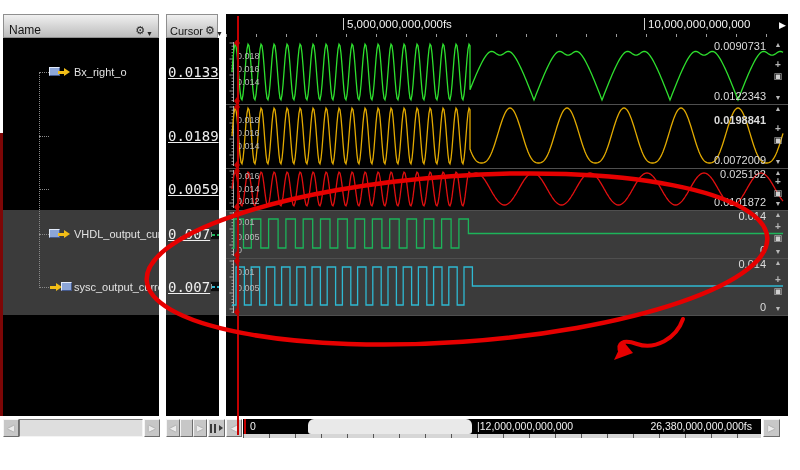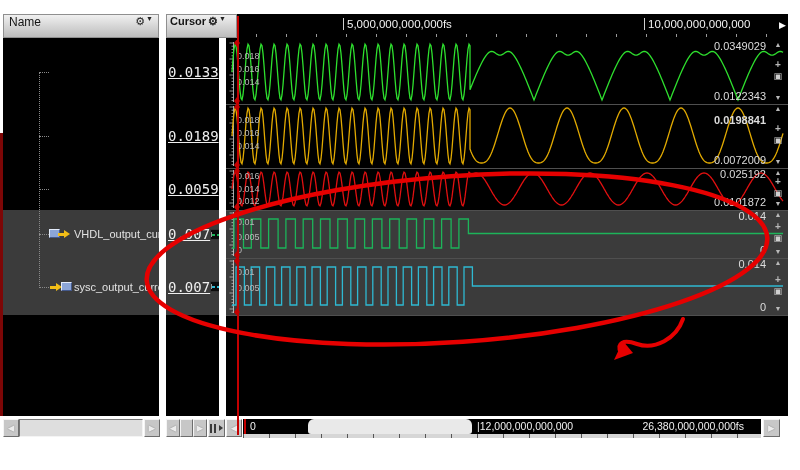--- a/index.html
+++ b/index.html
@@ -1,20 +1,20 @@
 <!DOCTYPE html>
 <html><head>
 <meta charset="utf-8">
 <style>
   html,body{margin:0;padding:0;background:#fff;}
   #root{position:relative;width:800px;height:470px;background:#ffffff;overflow:hidden;
         font-family:"Liberation Sans",sans-serif;}
   .panel-head{position:absolute;height:24px;box-sizing:border-box;
     background:linear-gradient(#f0f0f0,#bcbcbc);border:1px solid #8f8f8f;
-    color:#141414;font-size:12px;display:flex;align-items:flex-start;padding:0 5px;z-index:5;}
+    color:#141414;font-size:12px;display:flex;align-items:flex-end;padding:0 5px;z-index:5;}
   .panel-body{position:absolute;background:#000;overflow:hidden;z-index:4;}
   .gear{font-size:11px;color:#222;}
   .ddown{font-size:7px;color:#222;margin-left:1px;}
   .spacer{flex:1;}
   .name-row{position:absolute;left:0;right:0;height:18px;display:flex;align-items:center;color:#e2e2e2;font-size:11px;}
   .sigicon{position:relative;width:22px;height:12px;flex:0 0 22px;margin-left:46px;margin-right:3px;}
   .sbox{position:absolute;width:11px;height:9px;top:1px;background:#8ca6d8;border:1px solid #44598c;
         border-top-color:#e4ecfb;border-left-color:#e4ecfb;box-sizing:border-box;}
   .atail{position:absolute;height:3px;background:#f2be17;top:5px;}
   .ahead{position:absolute;width:0;height:0;border-left:6px solid #f2be17;
@@ -58,20 +58,28 @@
   <div class="panel-head" style="left:3px;top:14px;width:156px;">
     <span>Name</span>
     <span class="spacer"></span>
     <span class="gear">⚙</span>
     <span class="ddown">▼</span>
   </div>
   <div class="panel-body" id="name-body" style="left:3px;top:38px;width:156px;height:378px;">
       <div style="position: absolute; left: 0px; right: 0px; top: 172px; height: 105px; background: rgb(59, 59, 59); z-index: 1;"></div>
       <div style="position: absolute; left: 36px; top: 34px; width: 0px; height: 214px; border-left: 1px dotted rgb(138, 138, 138); z-index: 2;"></div>
       <div style="position: absolute; left: 36px; top: 34px; width: 10px; height: 0px; border-top: 1px dotted rgb(138, 138, 138); z-index: 2;"></div>
+      <div class="name-row" style="top: 25px; z-index: 3;">
+        <span class="sigicon">
+          <span class="sbox" style="left: 0px;"></span>
+          <span class="atail" style="left: 9px; width: 6px;"></span>
+          <span class="ahead" style="left: 15px;"></span>
+        </span>
+        <span>Bx_right_o</span>
+      </div>
       <div style="position: absolute; left: 36px; top: 98px; width: 10px; height: 0px; border-top: 1px dotted rgb(138, 138, 138); z-index: 2;"></div>
       <div style="position: absolute; left: 36px; top: 151px; width: 10px; height: 0px; border-top: 1px dotted rgb(138, 138, 138); z-index: 2;"></div>
       <div style="position: absolute; left: 36px; top: 196px; width: 10px; height: 0px; border-top: 1px dotted rgb(138, 138, 138); z-index: 2;"></div>
       <div class="name-row" style="top: 187px; z-index: 3;">
         <span class="sigicon">
           <span class="sbox" style="left: 0px;"></span>
           <span class="atail" style="left: 9px; width: 6px;"></span>
           <span class="ahead" style="left: 15px;"></span>
         </span>
         <span>VHDL_output_current</span>
@@ -80,21 +88,21 @@
       <div class="name-row" style="top: 239.5px; z-index: 3;">
         <span class="sigicon">
           <span class="atail" style="left: 1px; width: 6px;"></span>
           <span class="ahead" style="left: 7px;"></span>
           <span class="sbox" style="left: 12px;"></span>
         </span>
         <span>sysc_output_current</span>
       </div>
     </div>
 
-  <div class="panel-head" style="left:166px;top:14px;width:71px;padding:0 3px;font-weight:bold;">
+  <div class="panel-head" style="left:166px;top:14px;width:52px;padding:0 3px;">
     <span style="font-size:11px;">Cursor</span>
     <span class="gear" style="margin-left:2px;">⚙</span>
     <span class="ddown">▼</span>
   </div>
   <div class="panel-body" id="cursor-body" style="left:166px;top:38px;width:53px;height:378px;">
       <div style="position: absolute; left: 0px; right: 0px; top: 172px; height: 105px; background: rgb(59, 59, 59); z-index: 1;"></div>
       <div class="cur-row" style="top: 26px; z-index: 3;">
         <span class="cur-val">0.0133</span>
         <span class="cur-arr">▶</span>
         <span class="vicon">
@@ -174,21 +182,21 @@
           <line x1="5.5" y1="47.80000000000001" x2="7.5" y2="47.80000000000001" stroke="#cfcfcf" stroke-width="0.7"></line>
           <line x1="3.5" y1="51.000000000000014" x2="7.5" y2="51.000000000000014" stroke="#cfcfcf" stroke-width="0.7"></line>
           <line x1="5.5" y1="54.20000000000002" x2="7.5" y2="54.20000000000002" stroke="#cfcfcf" stroke-width="0.7"></line>
           <line x1="5.5" y1="57.40000000000002" x2="7.5" y2="57.40000000000002" stroke="#cfcfcf" stroke-width="0.7"></line>
           <line x1="5.5" y1="60.60000000000002" x2="7.5" y2="60.60000000000002" stroke="#cfcfcf" stroke-width="0.7"></line>
           <polyline points="6,32.0 7,19.0 8,9.0 9,4.2 10,5.8 11,13.4 12,25.3 13,38.7 14,50.6 15,58.2 16,59.8 17,55.0 18,45.0 19,32.0 20,19.0 21,9.0 22,4.2 23,5.8 24,13.4 25,25.3 26,38.7 27,50.6 28,58.2 29,59.8 30,55.0 31,45.0 32,32.0 33,19.0 34,9.0 35,4.2 36,5.8 37,13.4 38,25.3 39,38.7 40,50.6 41,58.2 42,59.8 43,55.0 44,45.0 45,32.0 46,19.0 47,9.0 48,4.2 49,5.8 50,13.4 51,25.3 52,38.7 53,50.6 54,58.2 55,59.8 56,55.0 57,45.0 58,32.0 59,19.0 60,9.0 61,4.2 62,5.8 63,13.4 64,25.3 65,38.7 66,50.6 67,58.2 68,59.8 69,55.0 70,45.0 71,32.0 72,19.0 73,9.0 74,4.2 75,5.8 76,13.4 77,25.3 78,38.7 79,50.6 80,58.2 81,59.8 82,55.0 83,45.0 84,32.0 85,19.0 86,9.0 87,4.2 88,5.8 89,13.4 90,25.3 91,38.7 92,50.6 93,58.2 94,59.8 95,55.0 96,45.0 97,32.0 98,19.0 99,9.0 100,4.2 101,5.8 102,13.4 103,25.3 104,38.7 105,50.6 106,58.2 107,59.8 108,55.0 109,45.0 110,32.0 111,19.0 112,9.0 113,4.2 114,5.8 115,13.4 116,25.3 117,38.7 118,50.6 119,58.2 120,59.8 121,55.0 122,45.0 123,32.0 124,19.0 125,9.0 126,4.2 127,5.8 128,13.4 129,25.3 130,38.7 131,50.6 132,58.2 133,59.8 134,55.0 135,45.0 136,32.0 137,19.0 138,9.0 139,4.2 140,5.8 141,13.4 142,25.3 143,38.7 144,50.6 145,58.2 146,59.8 147,55.0 148,45.0 149,32.0 150,19.0 151,9.0 152,4.2 153,5.8 154,13.4 155,25.3 156,38.7 157,50.6 158,58.2 159,59.8 160,55.0 161,45.0 162,32.0 163,19.0 164,9.0 165,4.2 166,5.8 167,13.4 168,25.3 169,38.7 170,50.6 171,58.2 172,59.8 173,55.0 174,45.0 175,32.0 176,19.0 177,9.0 178,4.2 179,5.8 180,13.4 181,25.3 182,38.7 183,50.6 184,58.2 185,59.8 186,55.0 187,45.0 188,32.0 189,19.0 190,9.0 191,4.2 192,5.8 193,13.4 194,25.3 195,38.7 196,50.6 197,58.2 198,59.8 199,55.0 200,45.0 201,32.0 202,19.0 203,9.0 204,4.2 205,5.8 206,13.4 207,25.3 208,38.7 209,50.6 210,58.2 211,59.8 212,55.0 213,45.0 214,32.0 215,19.0 216,9.0 217,4.2 218,5.8 219,13.4 220,25.3 221,38.7 222,50.6 223,58.2 224,59.8 225,55.0 226,45.0 227,32.0 228,19.0 229,9.0 230,4.2 231,5.8 232,13.4 233,25.3 234,38.7 235,50.6 236,58.2 237,59.8 238,55.0 239,45.0 240,32.0 241,19.0 242,9.0 243,4.2 244,5.8 244,49.7 245,47.2 246,44.7 247,42.2 248,39.8 249,37.4 250,35.0 251,32.8 252,30.5 253,28.4 254,26.3 255,24.2 256,22.3 257,20.4 258,18.7 259,17.1 260,15.6 261,14.3 262,13.2 263,12.4 264,11.8 265,11.5 266,11.4 267,11.7 268,12.1 269,12.8 270,13.5 271,14.1 272,14.7 273,15.1 274,15.2 275,15.1 276,14.7 277,14.1 278,13.5 279,12.8 280,12.1 281,11.7 282,11.4 283,11.5 284,11.8 285,12.4 286,13.2 287,14.3 288,15.6 289,17.1 290,18.7 291,20.4 292,22.3 293,24.2 294,26.3 295,28.4 296,30.5 297,32.8 298,35.0 299,37.4 300,39.8 301,42.2 302,44.7 303,47.2 304,49.7 305,52.3 306,54.8 307,57.4 308,60.0 309,57.4 310,54.8 311,52.3 312,49.7 313,47.2 314,44.7 315,42.2 316,39.8 317,37.4 318,35.0 319,32.8 320,30.5 321,28.4 322,26.3 323,24.2 324,22.3 325,20.4 326,18.7 327,17.1 328,15.6 329,14.3 330,13.2 331,12.4 332,11.8 333,11.5 334,11.4 335,11.7 336,12.1 337,12.8 338,13.5 339,14.1 340,14.7 341,15.1 342,15.2 343,15.1 344,14.7 345,14.1 346,13.5 347,12.8 348,12.1 349,11.7 350,11.4 351,11.5 352,11.8 353,12.4 354,13.2 355,14.3 356,15.6 357,17.1 358,18.7 359,20.4 360,22.3 361,24.2 362,26.3 363,28.4 364,30.5 365,32.8 366,35.0 367,37.4 368,39.8 369,42.2 370,44.7 371,47.2 372,49.7 373,52.3 374,54.8 375,57.4 376,60.0 377,57.4 378,54.8 379,52.3 380,49.7 381,47.2 382,44.7 383,42.2 384,39.8 385,37.4 386,35.0 387,32.8 388,30.5 389,28.4 390,26.3 391,24.2 392,22.3 393,20.4 394,18.7 395,17.1 396,15.6 397,14.3 398,13.2 399,12.4 400,11.8 401,11.5 402,11.4 403,11.7 404,12.1 405,12.8 406,13.5 407,14.1 408,14.7 409,15.1 410,15.2 411,15.1 412,14.7 413,14.1 414,13.5 415,12.8 416,12.1 417,11.7 418,11.4 419,11.5 420,11.8 421,12.4 422,13.2 423,14.3 424,15.6 425,17.1 426,18.7 427,20.4 428,22.3 429,24.2 430,26.3 431,28.4 432,30.5 433,32.8 434,35.0 435,37.4 436,39.8 437,42.2 438,44.7 439,47.2 440,49.7 441,52.3 442,54.8 443,57.4 444,60.0 445,57.4 446,54.8 447,52.3 448,49.7 449,47.2 450,44.7 451,42.2 452,39.8 453,37.4 454,35.0 455,32.8 456,30.5 457,28.4 458,26.3 459,24.2 460,22.3 461,20.4 462,18.7 463,17.1 464,15.6 465,14.3 466,13.2 467,12.4 468,11.8 469,11.5 470,11.4 471,11.7 472,12.1 473,12.8 474,13.5 475,14.1 476,14.7 477,15.1 478,15.2 479,15.1 480,14.7 481,14.1 482,13.5 483,12.8 484,12.1 485,11.7 486,11.4 487,11.5 488,11.8 489,12.4 490,13.2 491,14.3 492,15.6 493,17.1 494,18.7 495,20.4 496,22.3 497,24.2 498,26.3 499,28.4 500,30.5 501,32.8 502,35.0 503,37.4 504,39.8 505,42.2 506,44.7 507,47.2 508,49.7 509,52.3 510,54.8 511,57.4 512,60.0 513,57.4 514,54.8 515,52.3 516,49.7 517,47.2 518,44.7 519,42.2 520,39.8 521,37.4 522,35.0 523,32.8 524,30.5 525,28.4 526,26.3 527,24.2 528,22.3 529,20.4 530,18.7 531,17.1 532,15.6 533,14.3 534,13.2 535,12.4 536,11.8 537,11.5 538,11.4 539,11.7 540,12.1 541,12.8 542,13.5 543,14.1 544,14.7 545,15.1 546,15.2 547,15.1 548,14.7 549,14.1 550,13.5 551,12.8 552,12.1 553,11.7 554,11.4 555,11.5 556,11.8 557,12.4" fill="none" stroke="#2ee02e" stroke-width="1.3"></polyline>
         </svg>
         <span class="scale-lab" style="top: 12.28px;">0.018</span>
         <span class="scale-lab" style="top: 25.08px;">0.016</span>
         <span class="scale-lab" style="top: 37.88px;">0.014</span>
-        <span class="mm-lab" style="top: 1px;">0.0349029</span>
+        <span class="mm-lab" style="top: 1px;">0.0090731</span>
         <span class="mm-lab" style="top: 51px;">0.0122343</span>
         <div class="ctrl" style="top: 0px; height: 64px;">
           <span class="c-up" style="top: 1px;">▲</span>
           <span class="c-move" style="top: 19px;">+</span>
           <span class="c-box" style="top: 31px;">▣</span>
           <span class="c-down" style="top: 54px;">▼</span>
         </div>
         <svg width="24" height="64" style="position:absolute;left:0;top:0;z-index:8;pointer-events:none;">
           <polygon points="11,-1 14,3 11,7 8,3" fill="#c40000"></polygon>
           <polygon points="11,57 14,61 11,65 8,61" fill="#c40000"></polygon>
@@ -353,21 +361,21 @@
       <div class="sbtn" style="left: 208px; top: 419px; width: 17px; height: 18px;">
         <span style="width: 8px; height: 9px; display: inline-block; background: repeating-linear-gradient(90deg, rgb(58, 58, 58) 0px, rgb(58, 58, 58) 2px, transparent 2px, transparent 4px);"></span>
         <span style="width: 0px; height: 0px; border-left: 4px solid rgb(58, 58, 58); border-top: 3px solid transparent; border-bottom: 3px solid transparent; margin-left: 1px;"></span>
       </div>
       <div class="sbtn" style="left: 226px; top: 419px; width: 16px; height: 18px;">◀</div>
       <div style="position: absolute; left: 243px; top: 419px; width: 518px; height: 15px; background: rgb(0, 0, 0);">
         <div style="position: absolute; left: 1px; top: 0px; width: 2px; height: 15px; background: rgb(196, 0, 0);"></div>
         <span class="olab" style="left: 7px;">0</span>
         <div style="position: absolute; left: 65px; top: 0px; width: 164px; height: 15px; background: rgb(233, 233, 233); border-radius: 6px 6px 3px 3px;"></div>
         <span class="olab" style="left: 234px;">|12,000,000,000,000</span>
-        <span class="olab" style="right: 17px; left: auto; text-align: right;">26,380,000,000,000fs</span>
+        <span class="olab" style="right: 9px; left: auto; text-align: right;">26,380,000,000,000fs</span>
       </div>
       <div style="position: absolute; left: 243px; top: 434px; width: 518px; height: 4px; background: repeating-linear-gradient(90deg, rgb(85, 85, 85) 0px, rgb(85, 85, 85) 1px, transparent 1px, transparent 26px) rgb(214, 214, 214);"></div>
       <div class="sbtn" style="left: 763px; top: 419px; width: 17px; height: 18px;">▶</div>
     </div>
 
 
   <svg id="annot-svg" width="800" height="470" viewBox="0 0 800 470">
     <ellipse cx="457" cy="259" rx="311" ry="83" transform="rotate(-4 457 259)" fill="none" stroke="#e60000" stroke-width="4.5"></ellipse>
     <path d="M683,319 C676,339 655,350 637,344 C623,339 616,343 621,353" fill="none" stroke="#e60000" stroke-width="4" stroke-linecap="round"></path>
     <polygon points="614,360 633,353 623,341" fill="#e60000"></polygon>

